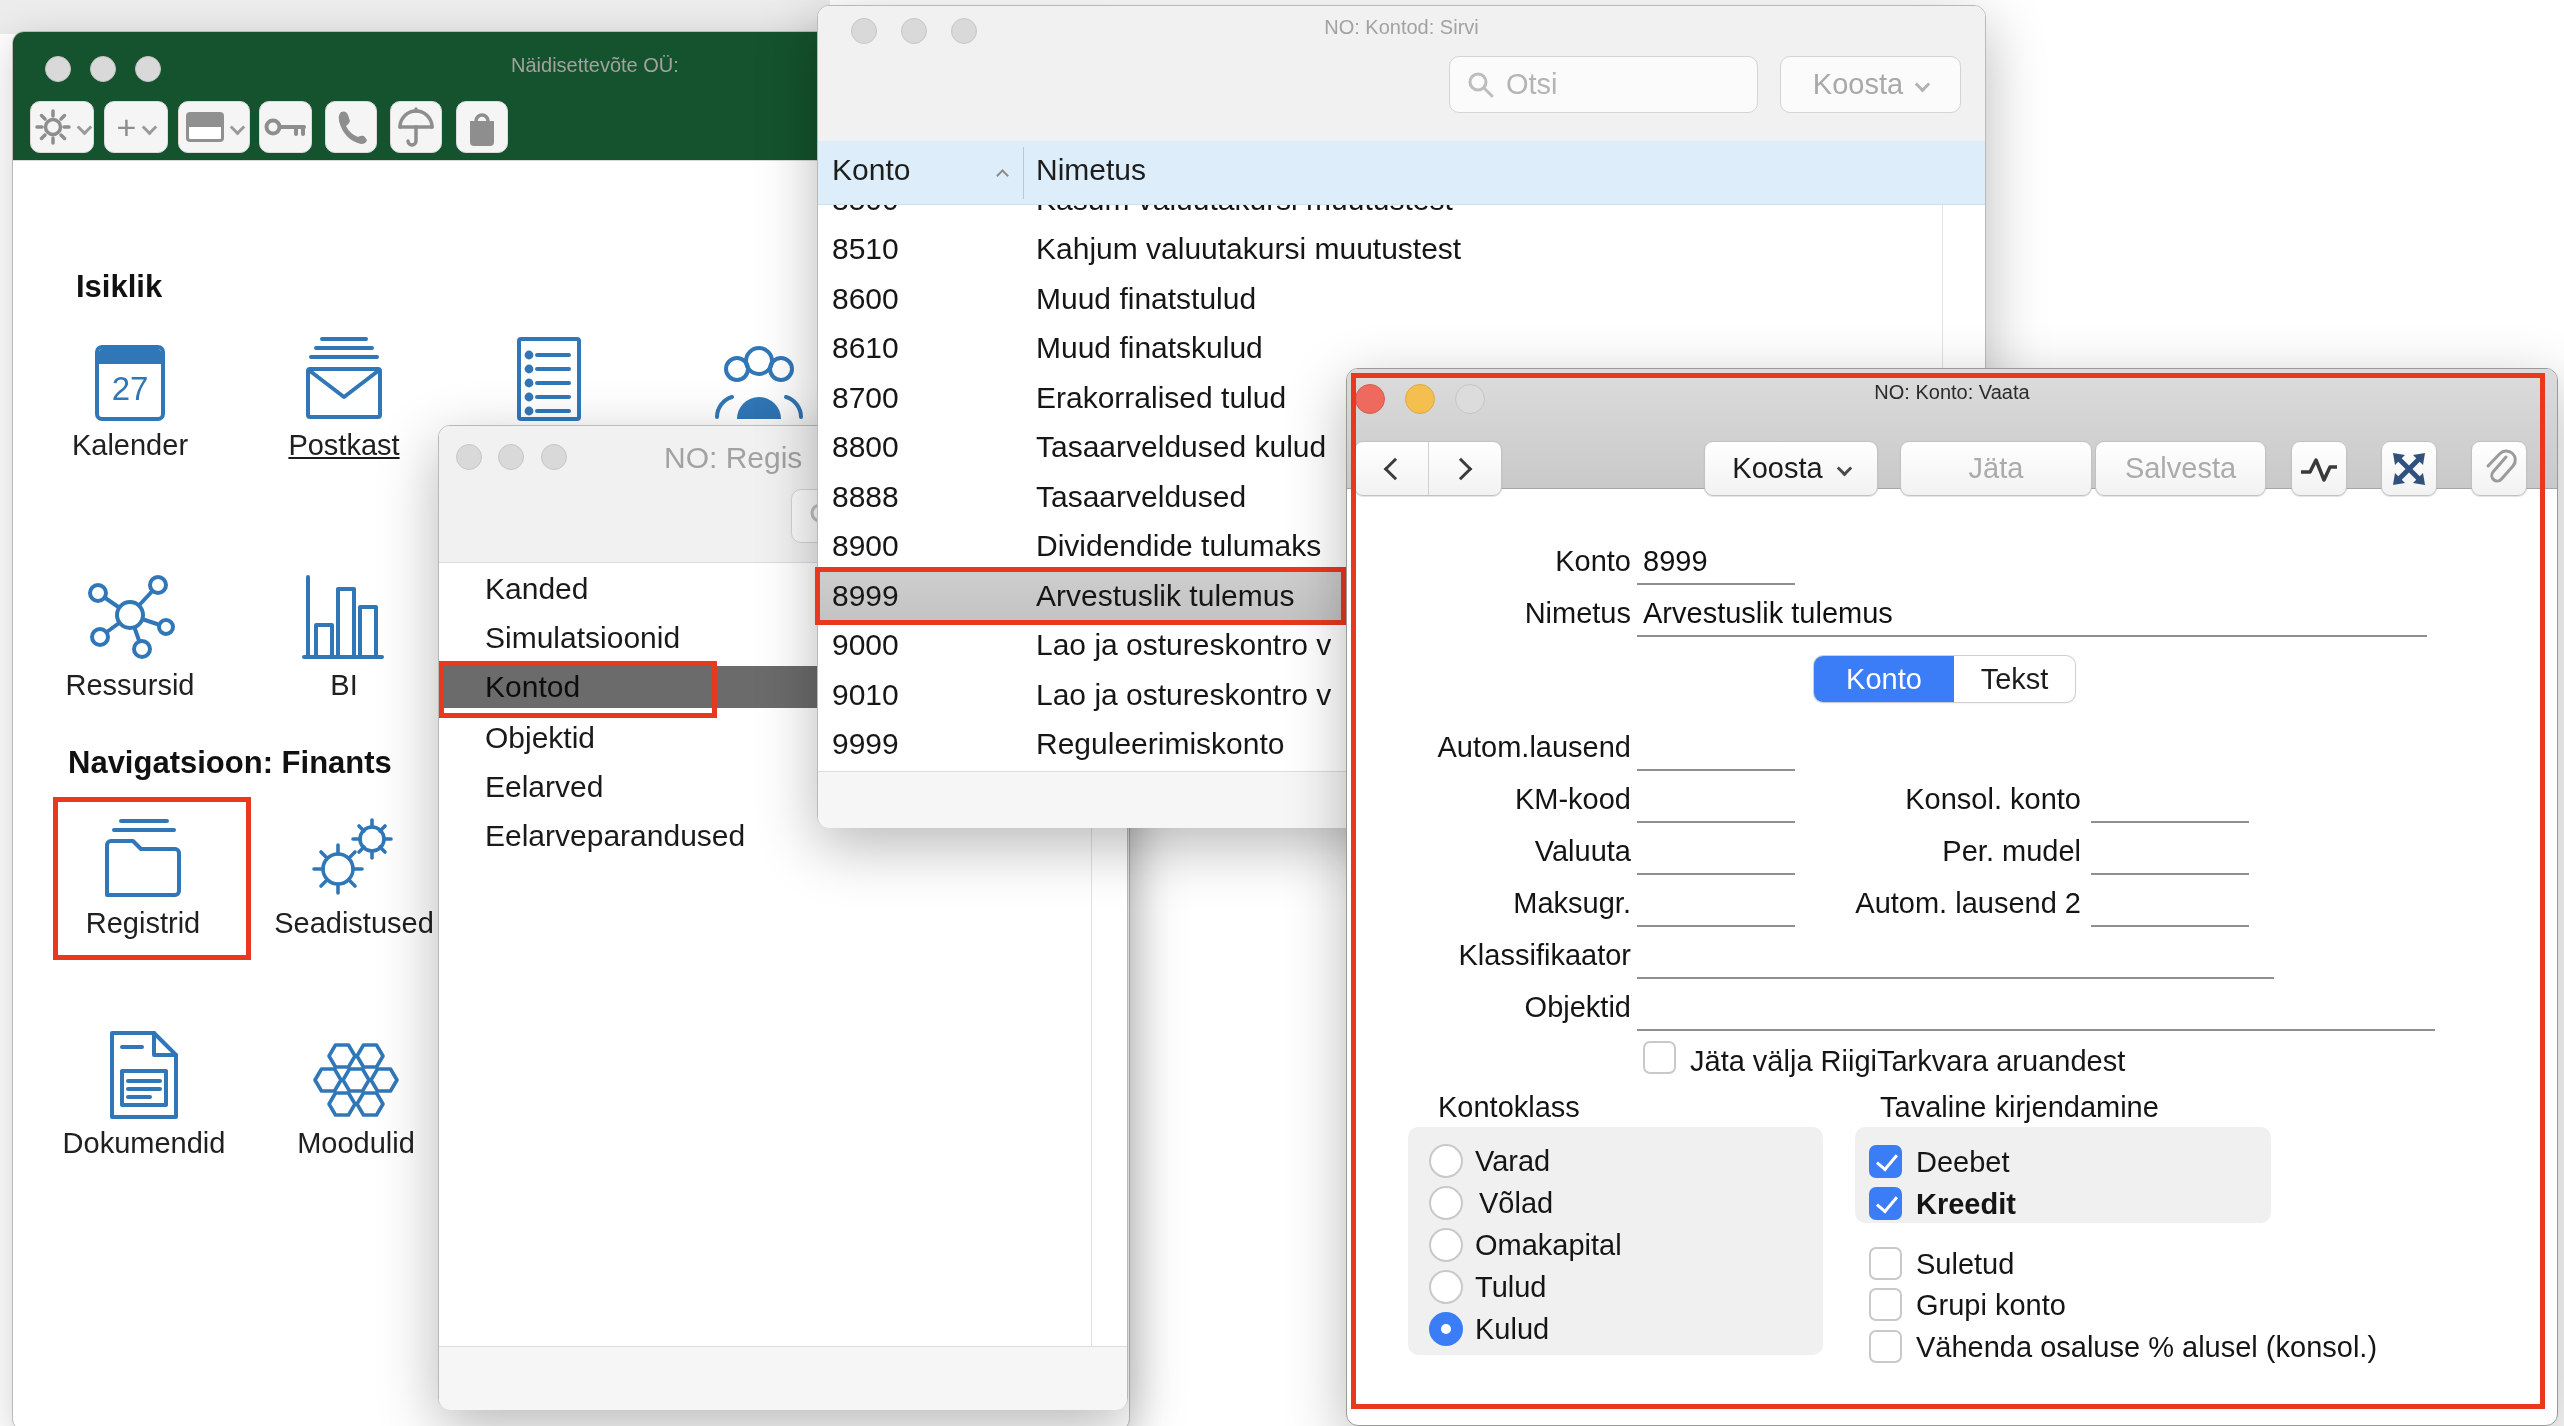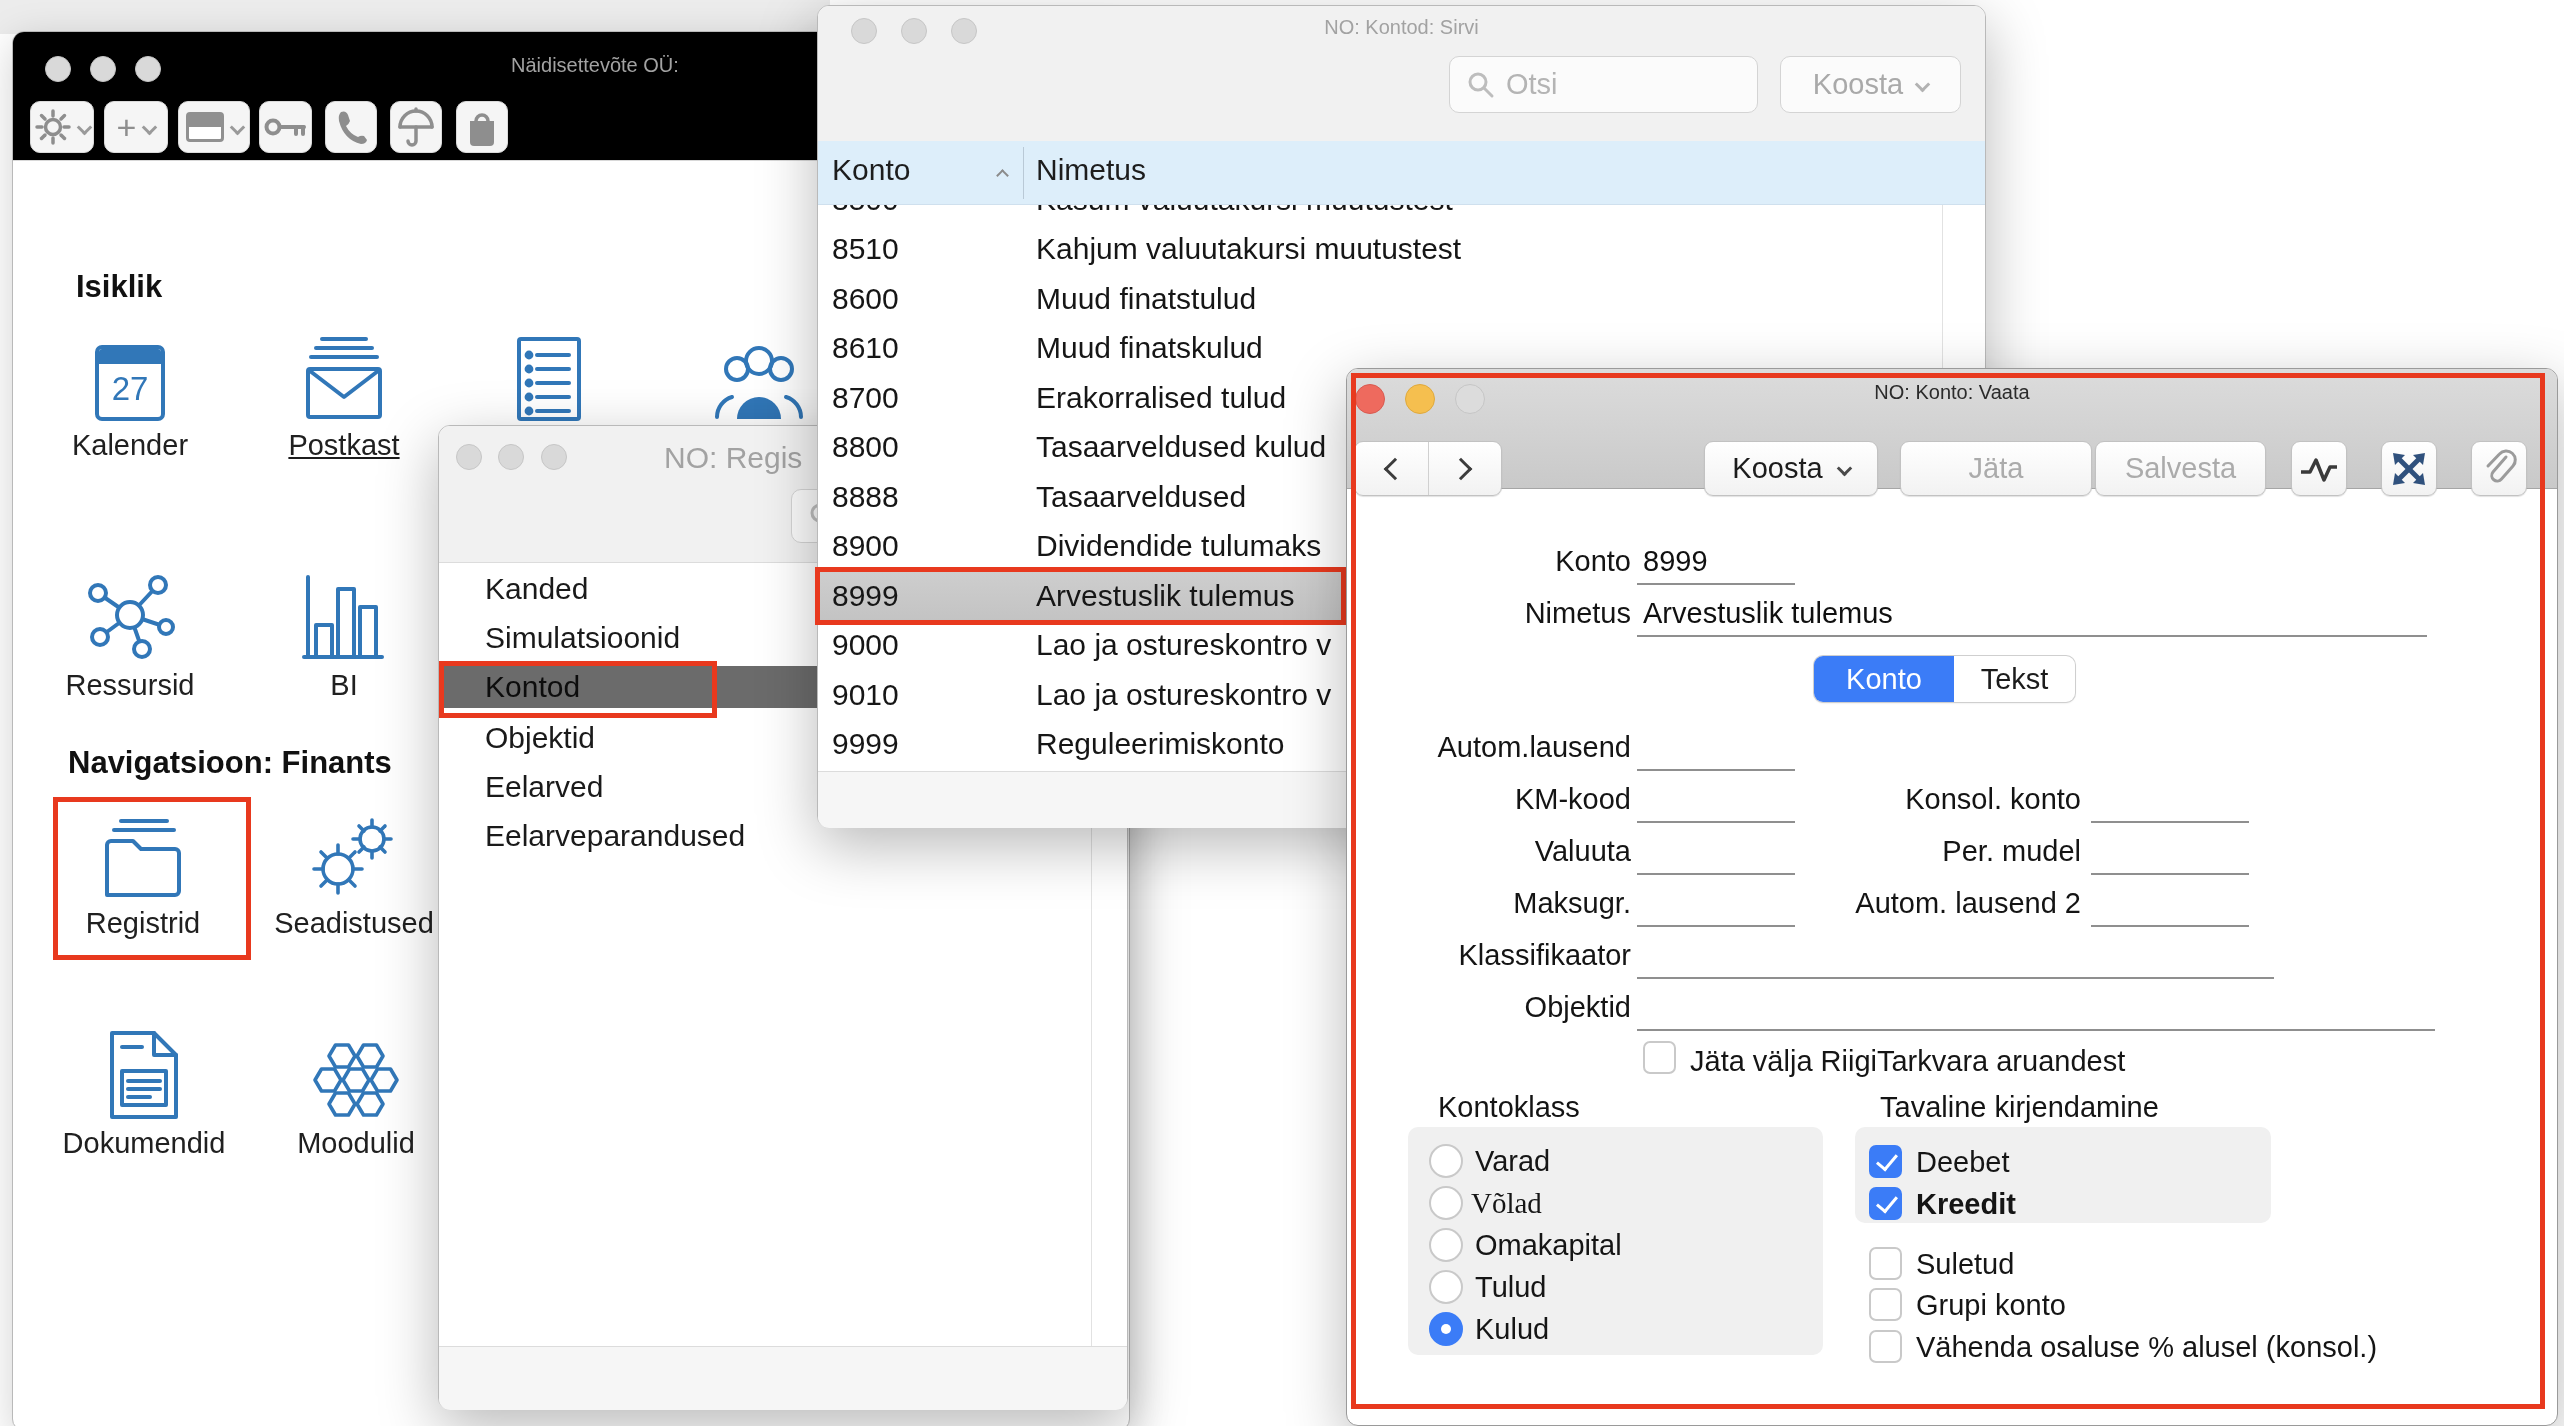--- a/index.html
+++ b/index.html
@@ -24,21 +24,21 @@
   .titlebar{position:absolute;left:0;right:0;top:0;border-radius:11px 11px 0 0;background:#f1f1f1;}
   .wtitle{position:absolute;white-space:nowrap;color:#a2a2a2;font-size:20px;}
   .light{position:absolute;width:26px;height:26px;border-radius:50%;background:#d9d9d9;border:1px solid #c6c6c6;}
   .chev{display:inline-block;width:11px;height:11px;border-right:3px solid #9a9a9a;border-bottom:3px solid #9a9a9a;transform:rotate(45deg);vertical-align:4px;}
   .divider-v{position:absolute;width:1px;background:#e2e2e2;}
   .footerbar{position:absolute;left:0;right:0;background:#f6f6f6;border-top:1px solid #dcdcdc;border-radius:0 0 11px 11px;}
   .redbox{position:absolute;border:5px solid var(--red);pointer-events:none;z-index:50;}
 
   
   #main-win{left:12px;top:31px;width:1118px;height:1400px;z-index:1;box-shadow:0 10px 40px rgba(0,0,0,.18);}
-  #main-win .chrome{position:absolute;left:0;right:0;top:0;height:129px;background:#000000;border-bottom:1px solid #d8d8d8;border-radius:11px 11px 0 0;}
+  #main-win .chrome{position:absolute;left:0;right:0;top:0;height:129px;background:#14532d;border-bottom:1px solid #d8d8d8;border-radius:11px 11px 0 0;}
   .tbtn{position:absolute;top:69px;height:52px;background:#f5f5f5;border:1px solid #dadada;border-radius:10px;
         display:flex;align-items:center;justify-content:center;gap:8px;color:#8e8e8e;}
   .section-h{position:absolute;font-weight:bold;font-size:31px;color:#111;}
   .launch{position:absolute;width:220px;text-align:center;}
   .launch .ic{display:flex;justify-content:center;align-items:flex-end;height:84px;}
   .launch .lbl{margin-top:8px;font-size:29px;color:#202020;}
   svg.blu{stroke:var(--icon-blue);fill:none;stroke-width:4;stroke-linecap:round;stroke-linejoin:round;}
   .cal{width:70px;height:76px;border:4px solid var(--icon-blue);border-radius:7px;background:#fff;overflow:hidden;}
   .cal-top{height:15px;background:var(--icon-blue);}
   .cal-num{display:block;text-align:center;font-size:33px;color:var(--icon-blue);margin-top:6px;}
@@ -495,21 +495,21 @@
   <div class="fline" style="left:290px;top:626px;width:798px;"></div>
 
   <span class="cbx" style="left:296px;top:672px;"></span>
   <span class="optlbl" style="left:343px;top:676px;">Jäta välja RiigiTarkvara aruandest</span>
 
   <div class="flabel" style="left:91px;top:722px;width:300px;text-align:left;">Kontoklass</div>
   <div class="panel" style="left:61px;top:758px;width:415px;height:228px;"></div>
   <span class="rad" style="left:82px;top:775px;"></span>
   <span class="optlbl" style="left:128px;top:776px;">Varad</span>
   <span class="rad" style="left:82px;top:817px;"></span>
-  <span class="optlbl" style="left:124px;top:818px;font-family:Liberation Serif, serif;">Võlad</span>
+  <span class="optlbl" style="left:132px;top:818px;">Võlad</span>
   <span class="rad" style="left:82px;top:859px;"></span>
   <span class="optlbl" style="left:128px;top:860px;">Omakapital</span>
   <span class="rad" style="left:82px;top:901px;"></span>
   <span class="optlbl" style="left:128px;top:902px;">Tulud</span>
   <span class="rad on" style="left:82px;top:943px;"></span>
   <span class="optlbl" style="left:128px;top:944px;">Kulud</span>
 
   <div class="flabel" style="left:533px;top:722px;width:400px;text-align:left;">Tavaline kirjendamine</div>
   <div class="panel" style="left:508px;top:758px;width:416px;height:96px;"></div>
   <span class="cbx on" style="left:522px;top:776px;"></span>

